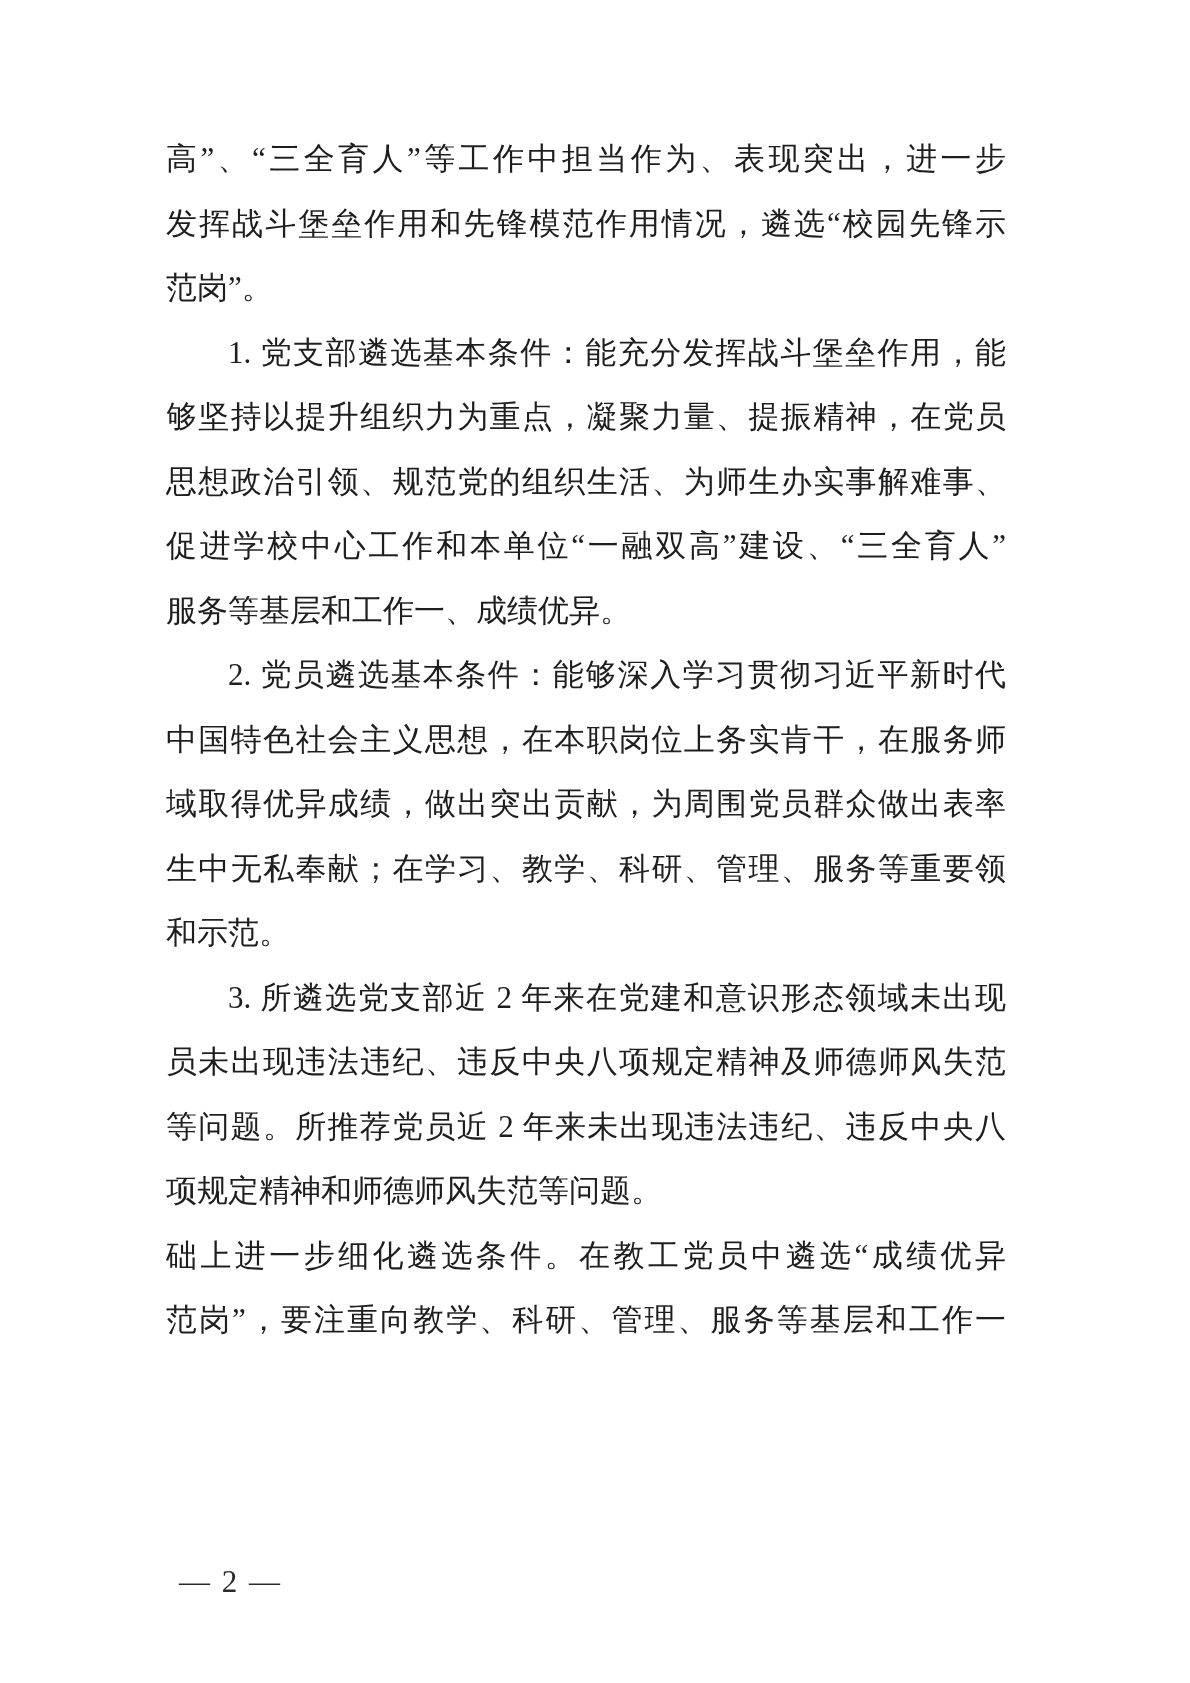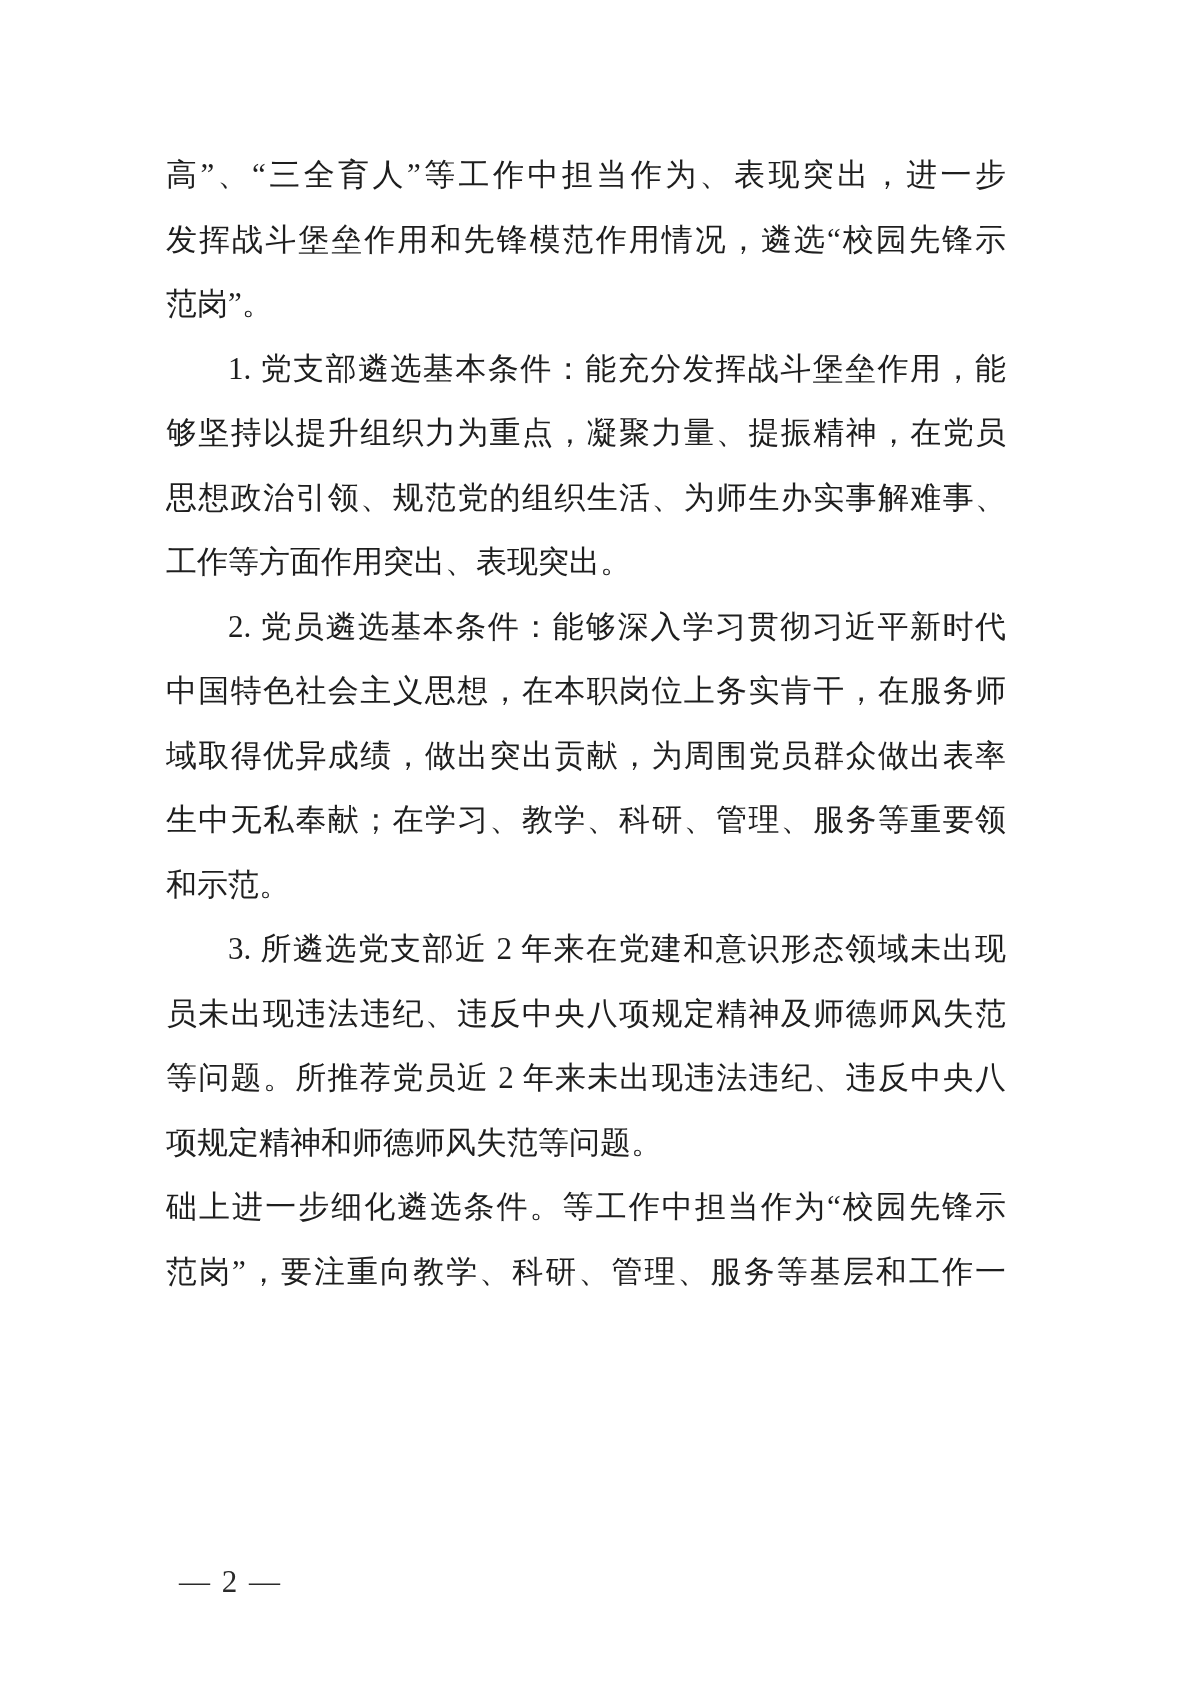--- a/index.html
+++ b/index.html
@@ -10,21 +10,21 @@
     font-family:"Liberation Serif","DejaVu Serif",serif;
     color:#1e1e1e;
     overflow:hidden;
   }
   .page{
     position:absolute;inset:0;
     background:#ffffff;
   }
   .textblock{
     position:absolute;
-    left:166px;top:143px;width:840px;
+    left:166px;top:127px;width:840px;
   }
   .tl{
     height:64.5px;
     line-height:64.5px;
     font-size:31px;
     overflow:hidden;
     text-align:justify;
     text-align-last:justify;
     white-space:normal;
   }
@@ -55,40 +55,41 @@
     <div>
       <div class="tl">高”、“三全育人”等工作中担当作为、表现突出，进一步</div>
       <div class="tl">发挥战斗堡垒作用和先锋模范作用情况，遴选“校园先锋示</div>
       <div class="tl end">范岗”。</div>
     </div>
 
     <div>
       <div class="tl ind">1. 党支部遴选基本条件：能充分发挥战斗堡垒作用，能</div>
       <div class="tl">够坚持以提升组织力为重点，凝聚力量、提振精神，在党员</div>
       <div class="tl">思想政治引领、规范党的组织生活、为师生办实事解难事、</div>
-      <div class="tl end">工作等方面作用突出、表现突出。</div>
+      <div class="tl">促进学校中心工作和本单位“一融双高”建设、“三全育人”</div>
+      <div class="tl end">服务等基层和工作一、成绩优异。</div>
     </div>
 
     <div>
       <div class="tl ind">2. 党员遴选基本条件：能够深入学习贯彻习近平新时代</div>
       <div class="tl">中国特色社会主义思想，在本职岗位上务实肯干，在服务师</div>
       <div class="tl">域取得优异成绩，做出突出贡献，为周围党员群众做出表率</div>
       <div class="tl">生中无私奉献；在学习、教学、科研、管理、服务等重要领</div>
       <div class="tl end">和示范。</div>
     </div>
 
     <div>
       <div class="tl ind">3. 所遴选党支部近 2 年来在党建和意识形态领域未出现</div>
       <div class="tl">员未出现违法违纪、违反中央八项规定精神及师德师风失范</div>
       <div class="tl">等问题。所推荐党员近 2 年来未出现违法违纪、违反中央八</div>
       <div class="tl end">项规定精神和师德师风失范等问题。</div>
     </div>
 
     <div>
-      <div class="tl">础上进一步细化遴选条件。等工作中担当作为“校园先锋示</div>
+      <div class="tl">础上进一步细化遴选条件。在教工党员中遴选“成绩优异</div>
       <div class="tl">范岗”，要注重向教学、科研、管理、服务等基层和工作一</div>
     </div>
 
   </div>
 
   <div class="footer">— 2 —</div>
 
 </div>
 
 </body></html>

